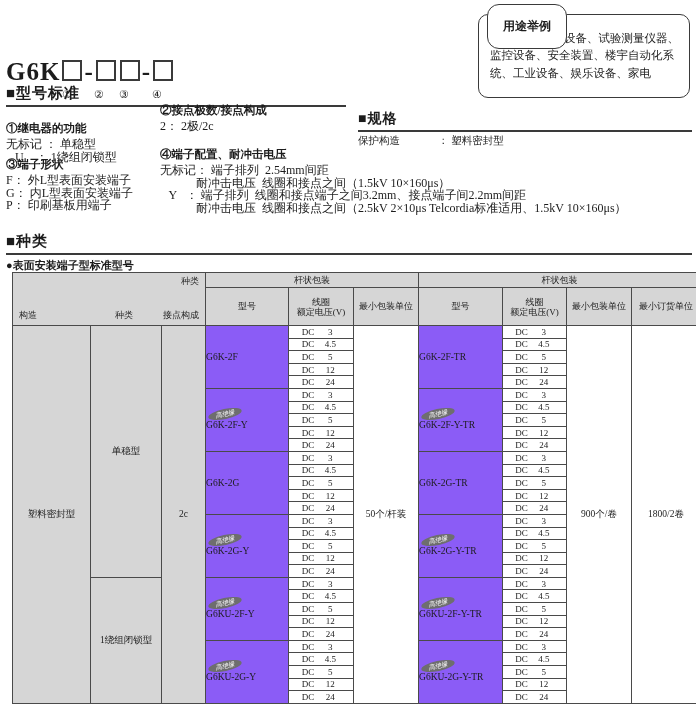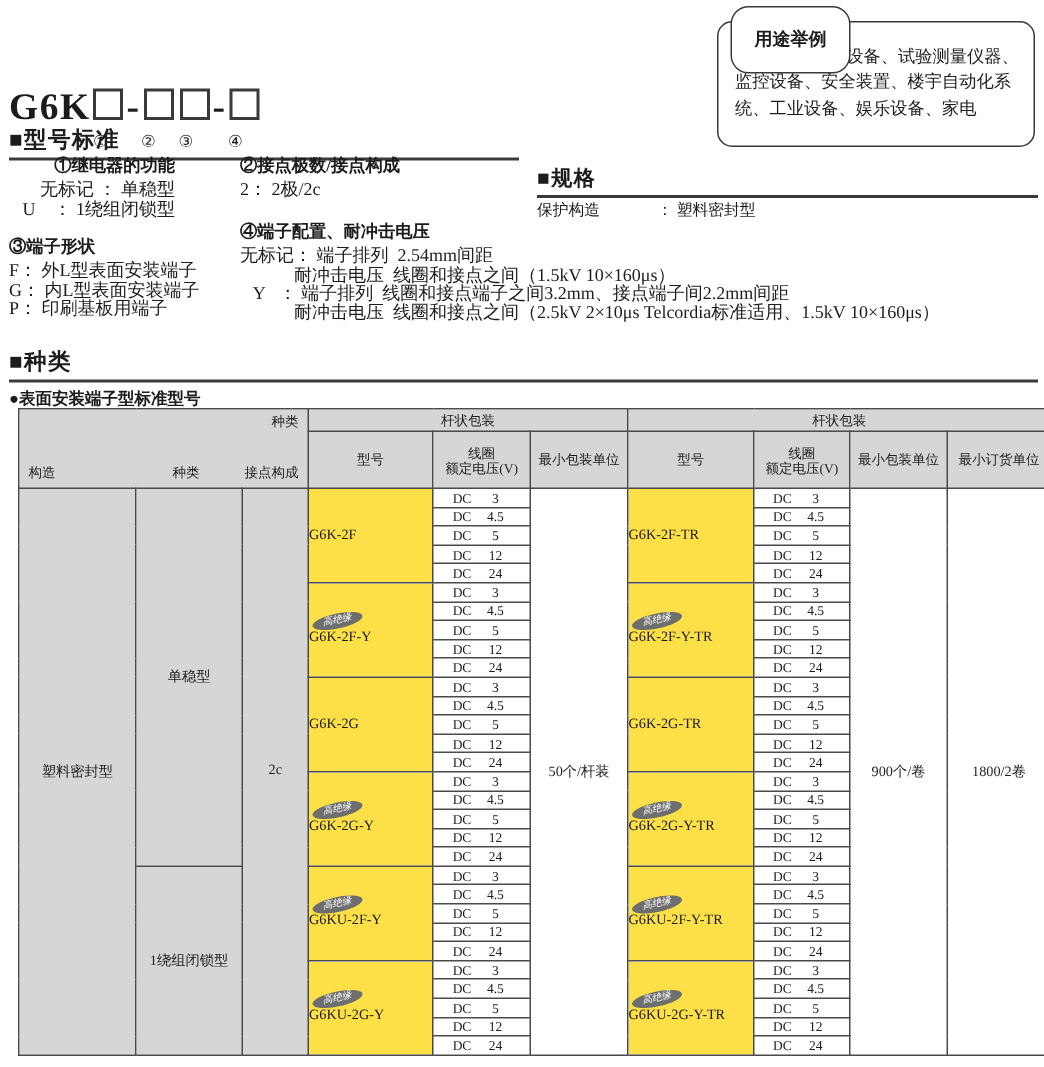--- a/index.html
+++ b/index.html
@@ -33,21 +33,21 @@
   .t{border-collapse:collapse;table-layout:fixed;width:688px;font-size:9px;}
   .t th,.t td{border:1px solid #4a4a4a;padding:0;overflow:hidden;font-weight:normal;}
   .gray{background:#d6d6d6;}
   .t thead th{text-align:center;vertical-align:middle;font-size:9px;}
   .h1{height:15px;}
   .h2{height:37px;}
   .t tbody tr{height:12.6px;}
   .v{background:#fff;text-align:center;white-space:nowrap;}
   .dc{display:inline-block;margin-right:6px;}
   .vv{display:inline-block;width:20px;text-align:center;}
-  .mc{background:#fde047;vertical-align:middle;padding-left:4px;font-size:9.5px;}
+  .mc{background:#8b5cf6;vertical-align:middle;padding-left:4px;font-size:9.5px;}
   .mn{display:block;}
   .badge{display:block;width:34px;height:10px;border-radius:50%;background:#6e6e6e;color:#fff;font-size:6.5px;line-height:10px;text-align:center;font-style:italic;transform:rotate(-12deg);margin:0 0 1px 2px;}
   .cc{text-align:center;vertical-align:middle;font-size:9.5px;}
   .wc{background:#fff;text-align:center;vertical-align:middle;font-size:9.5px;}
   .corner{position:relative;width:100%;height:52px;}
   .corner span{position:absolute;font-size:9px;}
   .ck{top:2px;right:6px;}
   .cs{bottom:3px;left:6px;}
   .ck2{bottom:3px;left:102px;}
   .cct{bottom:3px;left:150px;}
@@ -62,21 +62,21 @@
     <div class="sec-title">■型号标准</div>
   </div>
   <div class="model-line"><span>G6K</span><span class="model-box"></span><span>-</span><span class="model-box"></span><span class="model-box"></span><span>-</span><span class="model-box"></span></div>
   <div class="digits">
     <span class="digit" style="left:56px;">①</span>
     <span class="digit" style="left:88px;">②</span>
     <span class="digit" style="left:113px;">③</span>
     <span class="digit" style="left:146px;">④</span>
   </div>
 
-  <div style="position:absolute;left:6px;top:103px;text-align:right;">
+  <div style="position:absolute;left:6px;top:121px;">
     <div class="blk-title">①继电器的功能</div>
     <div class="blk-line">无标记 ： 单稳型</div>
     <div class="blk-line">   U    ： 1绕组闭锁型</div>
   </div>
   <div style="position:absolute;left:6px;top:157px;">
     <div class="blk-title">③端子形状</div>
     <div class="blk-line">F： 外L型表面安装端子</div>
     <div class="blk-line">G： 内L型表面安装端子</div>
     <div class="blk-line">P： 印刷基板用端子</div>
   </div>

